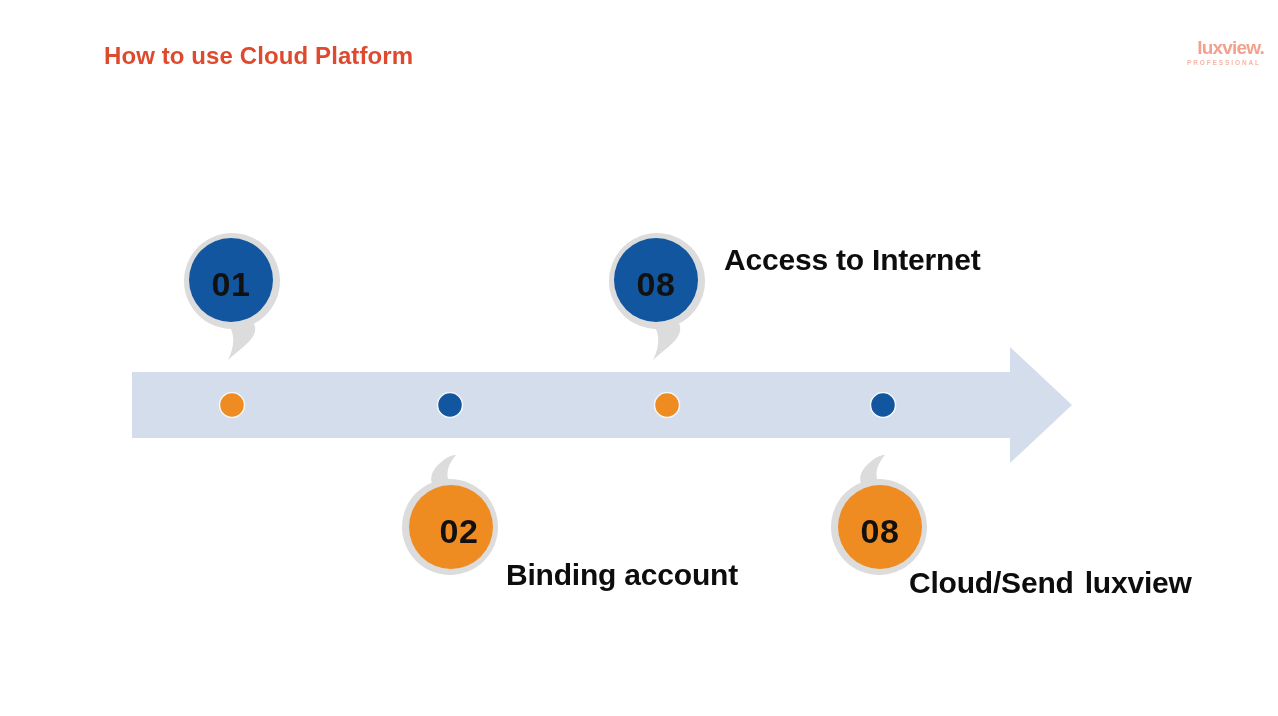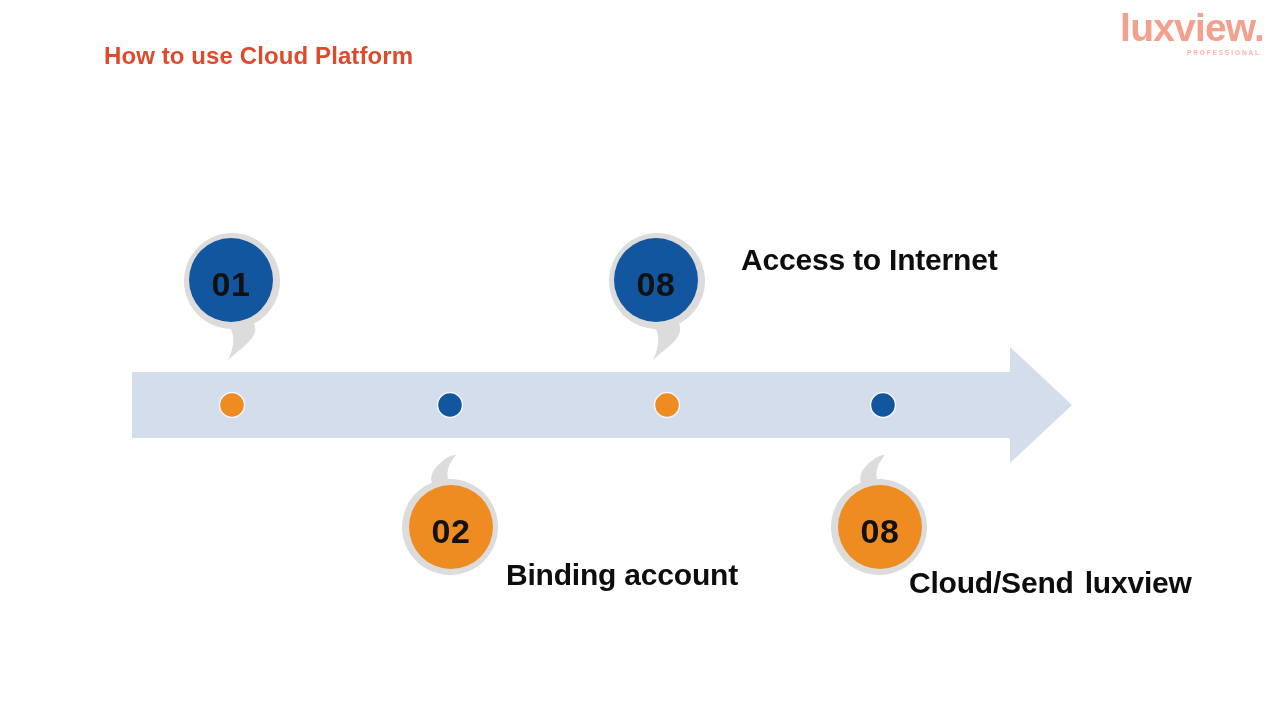--- a/index.html
+++ b/index.html
@@ -24,24 +24,25 @@
     position: absolute;
     right: 14px;
     top: 8px;
     text-align: right;
     user-select: none;
   }
   #logo .logo-word {
     display: block;
     font-family: "Liberation Sans", sans-serif;
     font-weight: bold;
-    font-size: 39px;
+    font-size: 19px;
     letter-spacing: -0.8px;
     color: #F4A08E;
     line-height: 1;
+    margin-top: 30px;
   }
   #logo .logo-sub {
     display: block;
     font-family: "Liberation Sans", sans-serif;
     font-weight: bold;
     font-size: 6.5px;
     letter-spacing: 1.9px;
     color: #F6B6A6;
     line-height: 1;
     margin-top: 3px;
@@ -138,35 +139,35 @@
     <div class="step-num" style="left:-1px; top:35px;">01</div>
   </div>
 
   <div class="step" style="left:400px; top:455px;">
     <svg class="bubble-svg" width="115" height="130" viewBox="0 0 115 130" xmlns="http://www.w3.org/2000/svg">
 
       <path d="M38,36 C28,28 30,18 38,10 C46,2 52,0 56,0 C44,14 46,26 54,34 Z" fill="#DCDCDC"></path>
       <circle cx="50" cy="72" r="48" fill="#DCDCDC"></circle>
       <circle cx="51" cy="72" r="42" fill="#EE8C22"></circle>
     </svg>
-    <div class="step-num" style="left:3px; top:59px;">02</div>
+    <div class="step-num" style="left:3px; top:59px;padding-left:8px;">02</div>
   </div>
   <div class="step-label" style="left:506px; top:558px;">
     <span>Binding account</span>
   </div>
 
   <div class="step" style="left:609px; top:232px;">
     <svg class="bubble-svg" width="110" height="130" viewBox="0 0 110 130" xmlns="http://www.w3.org/2000/svg">
       <path d="M60,84 C72,88 74,98 68,106 C62,114 50,122 44,128 C52,112 50,100 44,92 Z" fill="#DCDCDC"></path>
       <circle cx="48" cy="49" r="48" fill="#DCDCDC"></circle>
       <circle cx="47" cy="48" r="42" fill="#11569E"></circle>
     </svg>
     <div class="step-num" style="left:-1px; top:35px;">08</div>
   </div>
-  <div class="step-label" style="left:724px; top:243px;margin-left:17px;">
+  <div class="step-label" style="left:724px; top:243px;">
     <span>Access to Internet</span>
   </div>
 
   <div class="step" style="left:829px; top:455px;">
     <svg class="bubble-svg" width="115" height="130" viewBox="0 0 115 130" xmlns="http://www.w3.org/2000/svg">
       <path d="M38,36 C28,28 30,18 38,10 C46,2 52,0 56,0 C44,14 46,26 54,34 Z" fill="#DCDCDC"></path>
       <circle cx="50" cy="72" r="48" fill="#DCDCDC"></circle>
       <circle cx="51" cy="72" r="42" fill="#EE8C22"></circle>
     </svg>
     <div class="step-num" style="left:3px; top:59px;">08</div>

